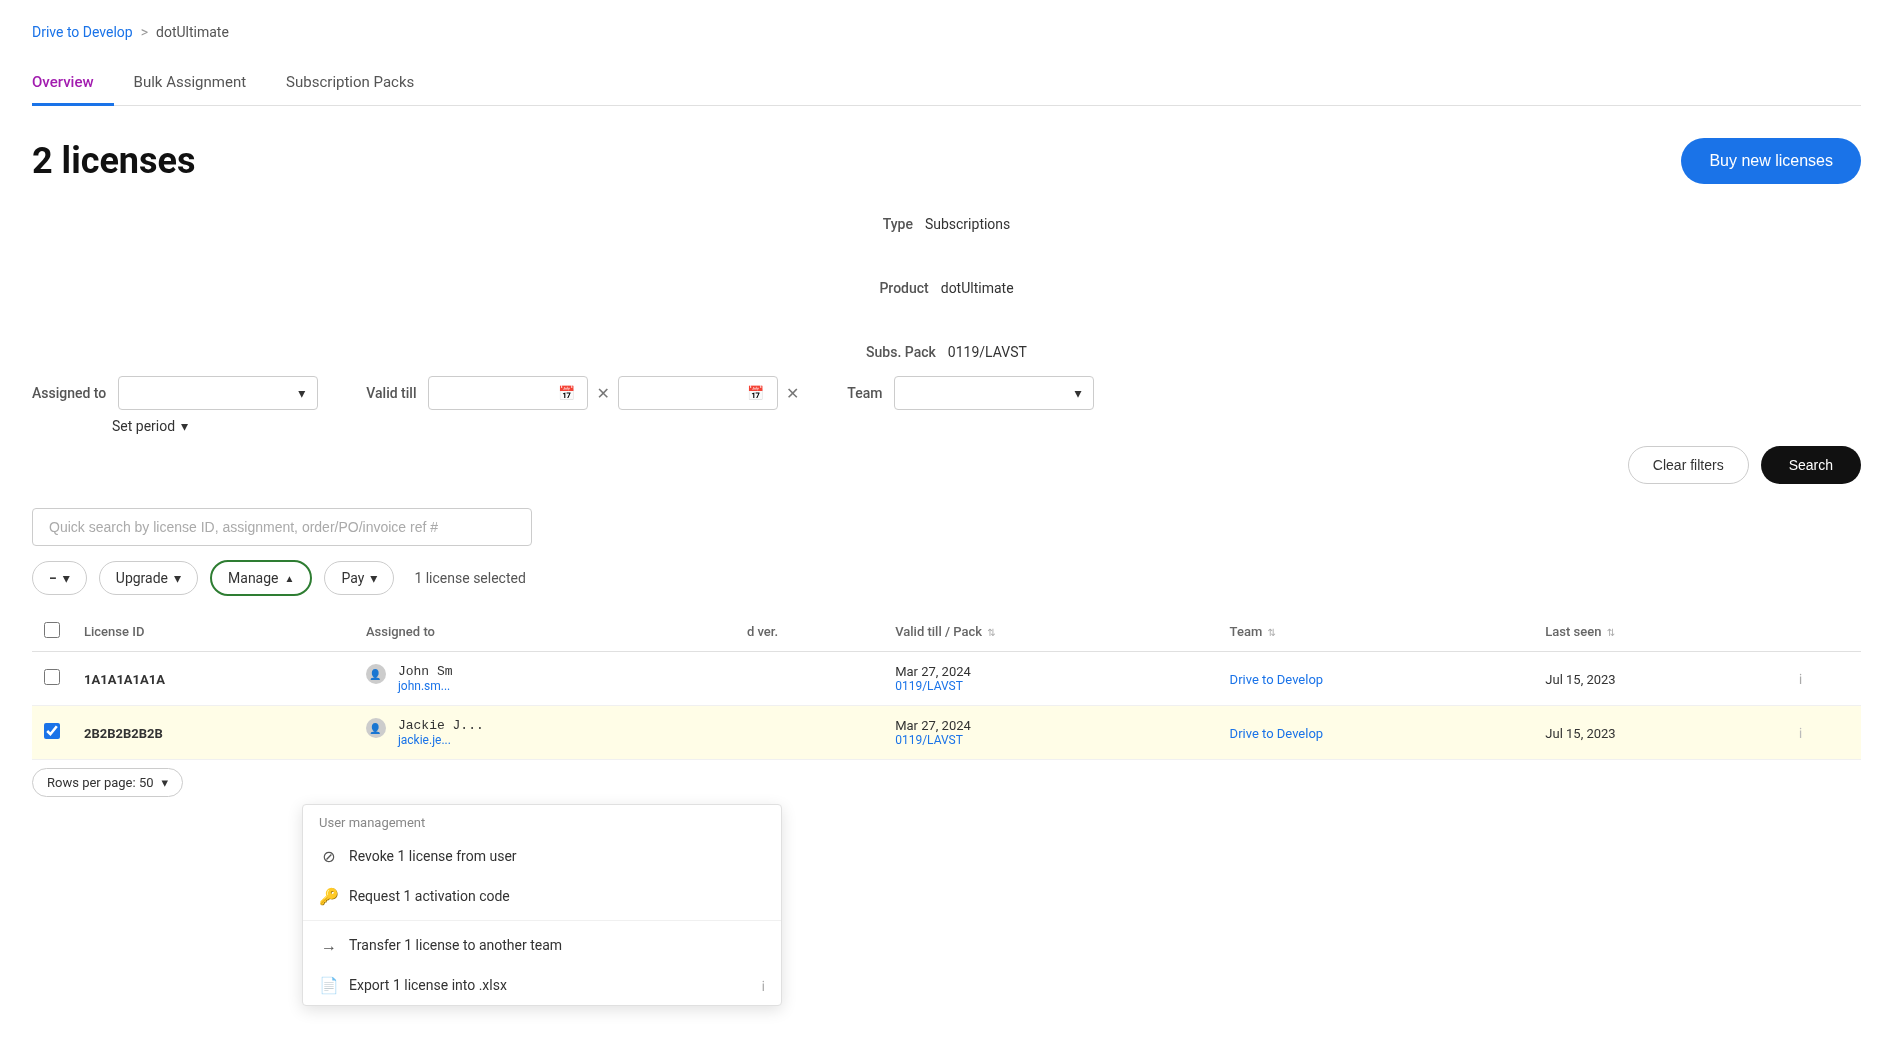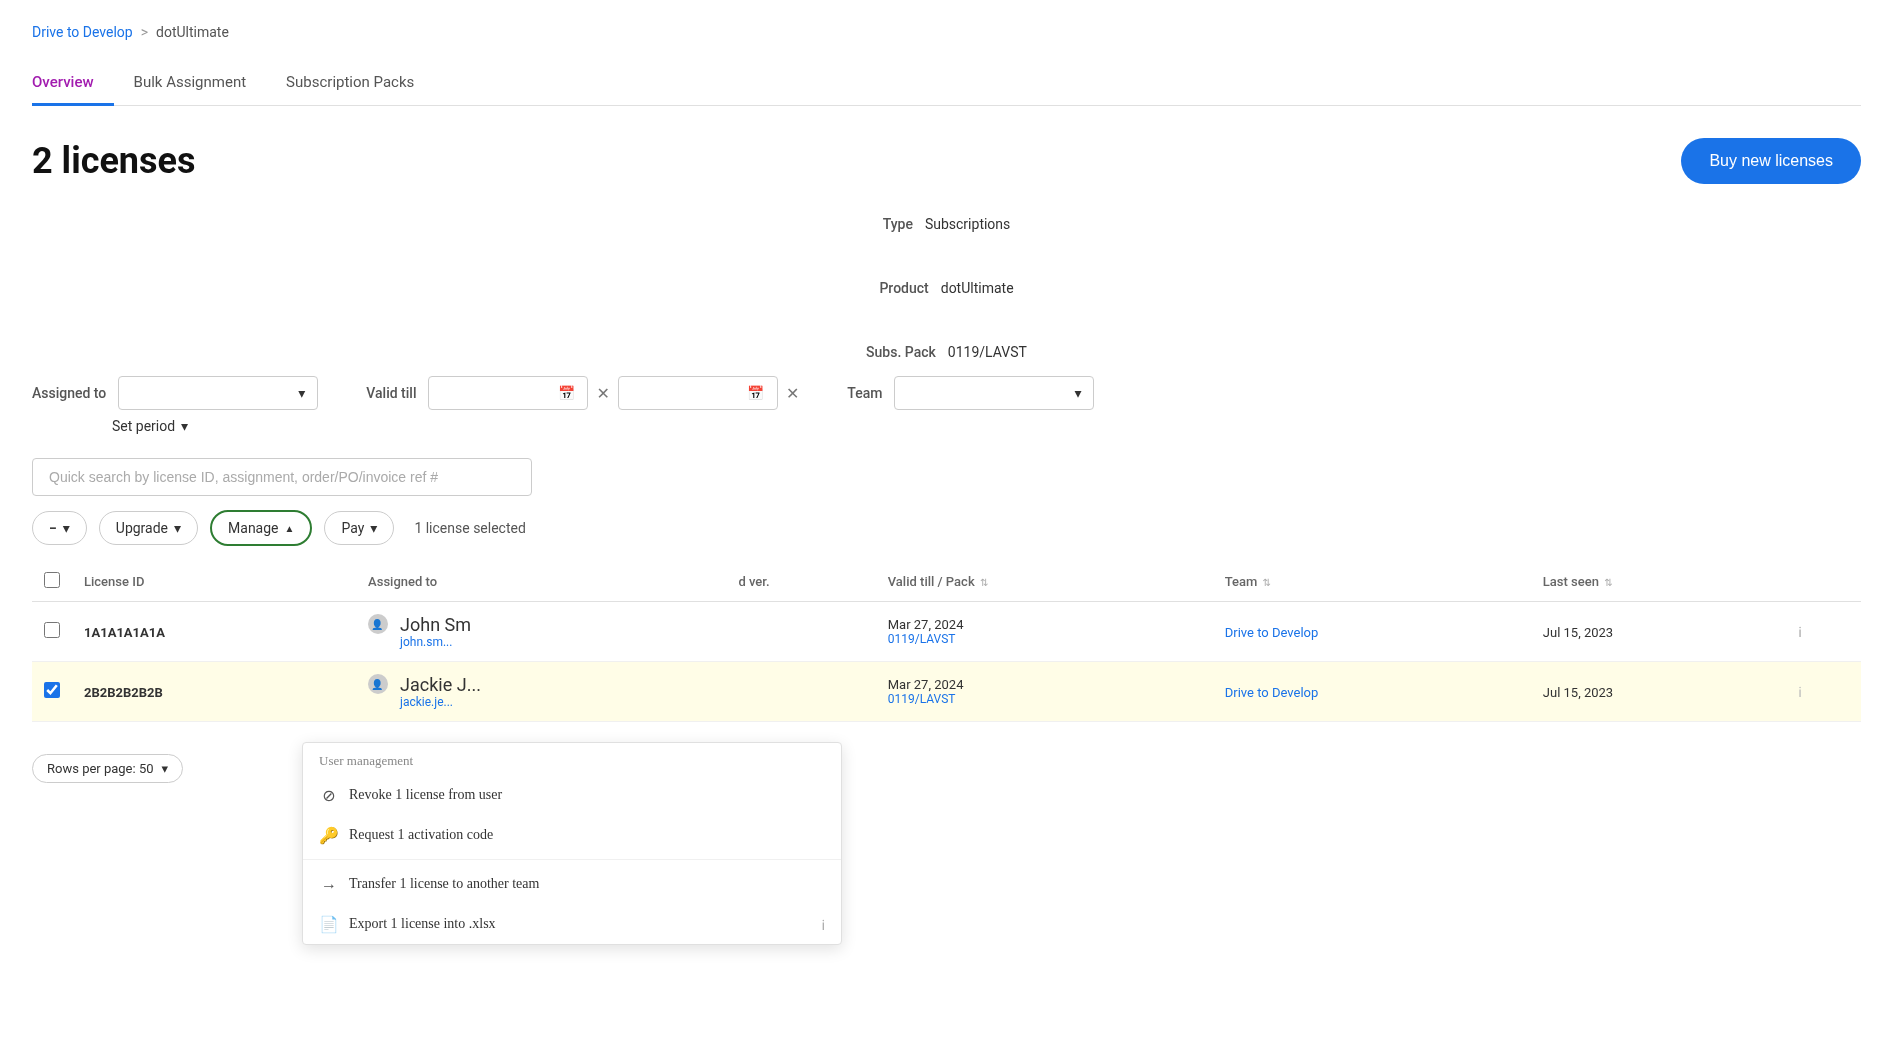--- a/index.html
+++ b/index.html
@@ -56,39 +56,39 @@
     .table { width: 100%; border-collapse: collapse; }
     .table th { text-align: left; padding: 10px 12px; font-size: 13px; color: #666; font-weight: 500; border-bottom: 1px solid #e0e0e0; }
     .table td { padding: 12px; font-size: 14px; border-bottom: 1px solid #f0f0f0; vertical-align: middle; }
     .table tr.selected-row { background: #fffde7; }
     
     .checkbox { width: 16px; height: 16px; cursor: pointer; accent-color: #1a73e8; }
     .checkbox-indeterminate { width: 16px; height: 16px; cursor: pointer; }
     
     .license-id { font-weight: 700; font-size: 13px; }
     .user-info { display: flex; flex-direction: column; }
-    .user-name { color: #333; font-size: 18px; }
+    .user-name { color: #333; font-size: 13px; font-family: Liberation Mono, monospace; }
     .user-email { color: #1a73e8; font-size: 12px; text-decoration: none; }
     .user-avatar { display: inline-flex; align-items: center; justify-content: center; width: 20px; height: 20px; background: #ccc; border-radius: 50%; font-size: 10px; margin-right: 6px; color: #666; flex-shrink: 0; }
     .assigned-to-cell { display: flex; align-items: flex-start; gap: 6px; }
     
     .date-cell { font-size: 13px; }
     .pack-link { color: #1a73e8; font-size: 12px; text-decoration: none; display: block; }
     .team-link { color: #1a73e8; font-size: 13px; text-decoration: none; }
     .last-seen { font-size: 13px; color: #333; }
     .info-icon { color: #aaa; cursor: pointer; font-size: 14px; }
     
     .sort-icon { color: #aaa; font-size: 10px; margin-left: 2px; }
     
     
-    .pagination-row { display: flex; align-items: flex-start; margin-top: 32px; }
+    .pagination-row { display: flex; align-items: flex-start; margin-top: 8px; }
     .rows-per-page { display: flex; align-items: center; gap: 8px; border: 1px solid #ccc; border-radius: 20px; padding: 6px 14px; cursor: pointer; font-size: 13px; }
     
     
-    .dropdown-menu { position: absolute; top: 180px; left: 270px; background: #fff; border: 1px solid #e0e0e0; border-radius: 4px; box-shadow: 0 4px 16px rgba(0,0,0,0.12); width: 540px; z-index: 100; font-family: Liberation Serif, serif; }
+    .dropdown-menu { position: absolute; top: 192px; left: 270px; background: #fff; border: 1px solid #e0e0e0; border-radius: 4px; box-shadow: 0 4px 16px rgba(0,0,0,0.12); width: 480px; z-index: 100; }
     .menu-section-header { padding: 10px 16px 6px; font-size: 13px; color: #888; font-weight: 400; }
     .menu-item { display: flex; align-items: center; gap: 10px; padding: 10px 16px; cursor: pointer; font-size: 14px; color: #333; }
     .menu-item-icon { width: 20px; height: 20px; flex-shrink: 0; display: flex; align-items: center; justify-content: center; color: #555; font-size: 16px; }
     .menu-item-text { flex: 1; }
     .menu-info-icon { color: #aaa; font-size: 14px; }
     .menu-divider { height: 1px; background: #f0f0f0; margin: 4px 0; }
   </style>
 </head>
 <body>
 
@@ -162,20 +162,24 @@
           <span>▾</span>
         </div>
       </div>
     </div>
 
     <div class="set-period">
       <span>Set period</span>
       <span>▾</span>
     </div>
 
+    <div class="filter-actions">
+      <button class="clear-btn">Clear filters</button>
+      <button class="search-btn">Search</button>
+    </div>
   </div>
 
   
   <input class="quick-search" type="text" placeholder="Quick search by license ID, assignment, order/PO/invoice ref #" style="">
 
   
   <div class="action-bar">
     <div class="action-btn">
       <span style="font-size:14px; font-weight:700;">−</span>
       <span>▾</span>

